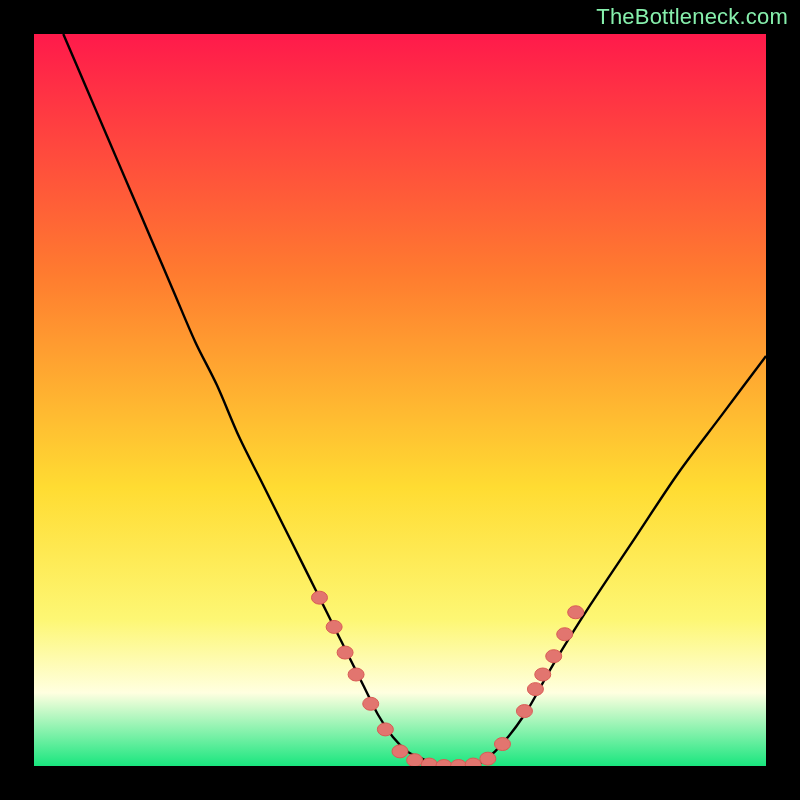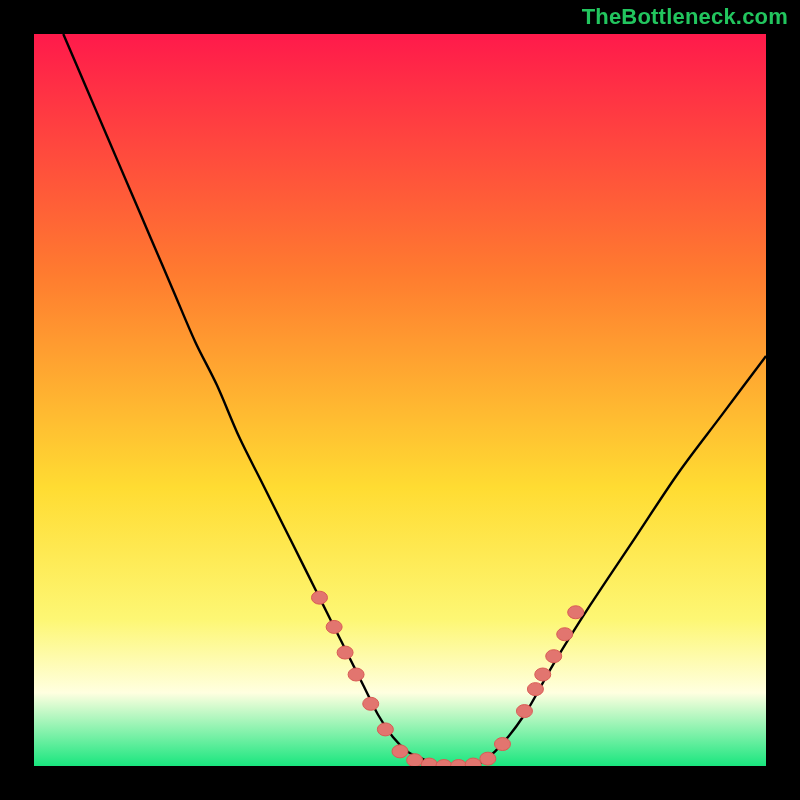--- a/index.html
+++ b/index.html
@@ -16,23 +16,23 @@
     left: 0;
     top: 0;
     width: 800px;
     height: 800px;
     background: #000;
   }
   .watermark {
     position: absolute;
     top: 4px;
     right: 12px;
-    color: #22c55e;
+    color: #86efac;
     font-size: 22px;
-    font-weight: 700;
+    font-weight: 400;
     letter-spacing: 0.2px;
     z-index: 20;
   }
   .plot {
     position: absolute;
     left: 34px;
     top: 34px;
     width: 732px;
     height: 732px;
   }

